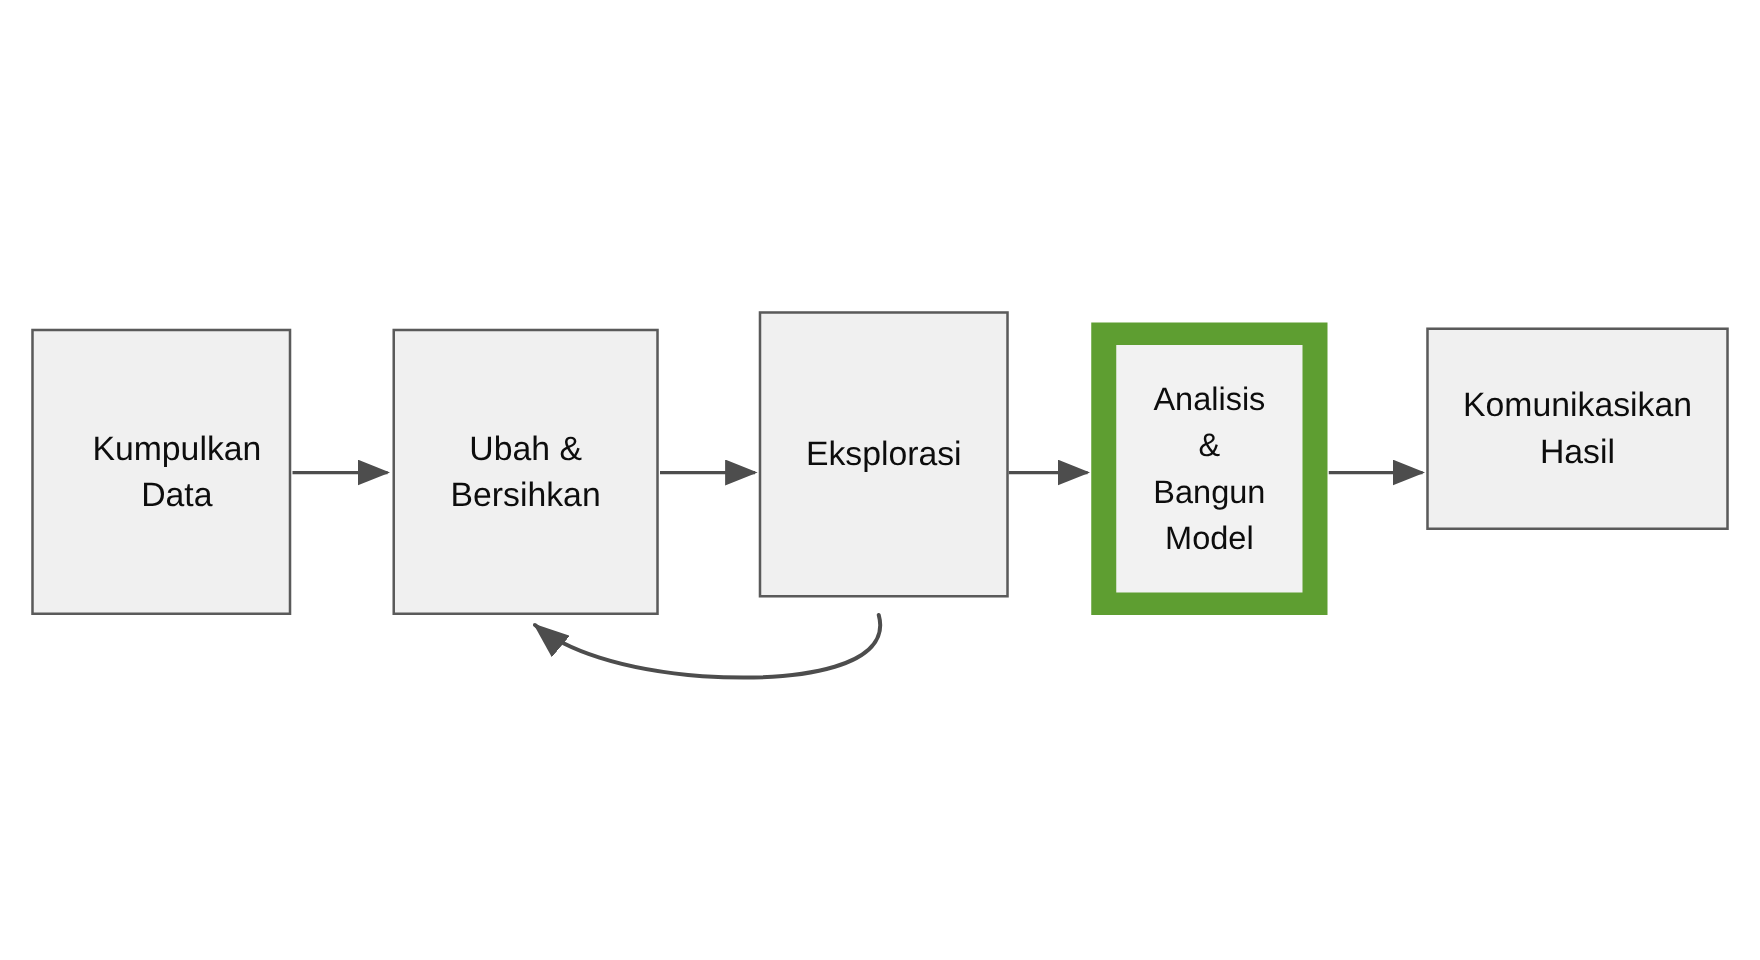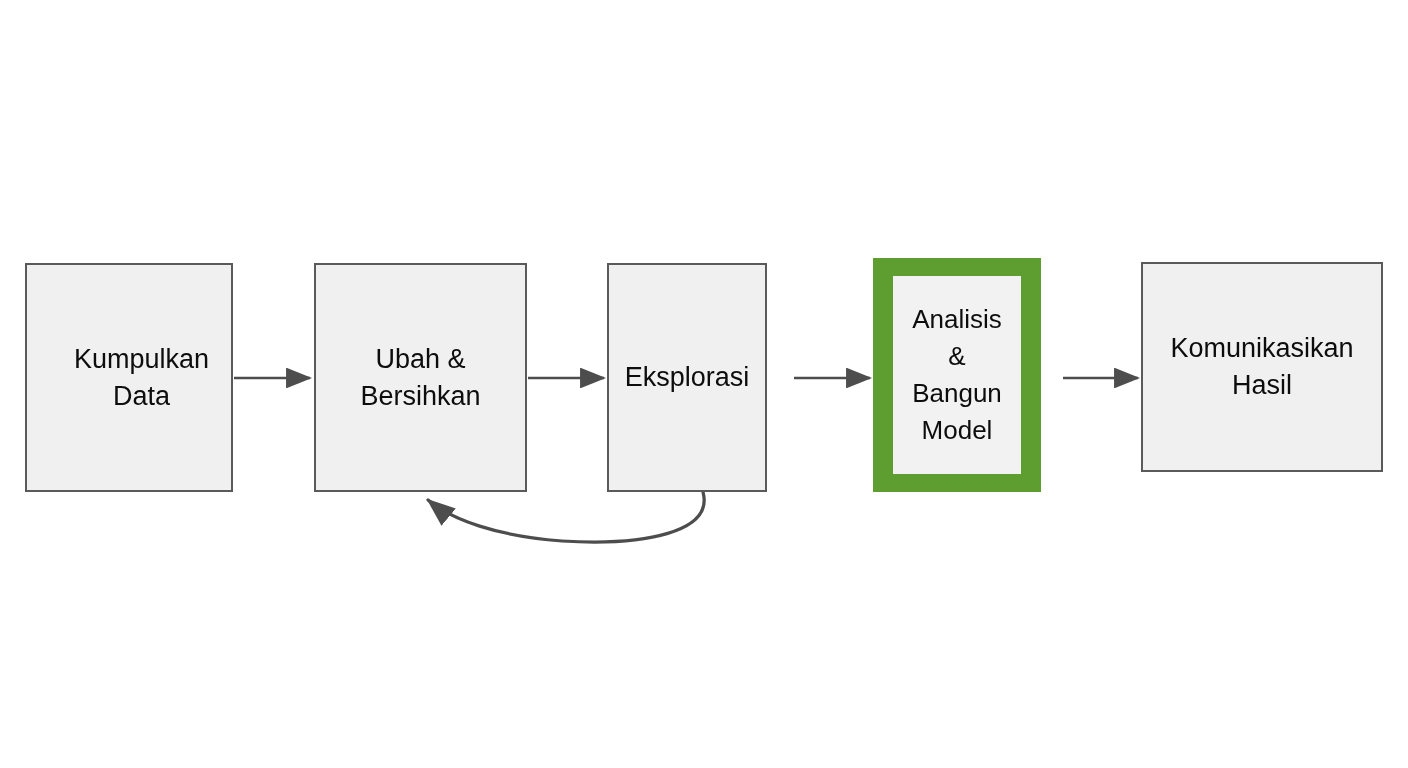--- a/index.html
+++ b/index.html
@@ -95,31 +95,31 @@
   <div class="node plain" style="left:25px; top:263px; width:208px; height:229px;padding-left:25px;">
     <div class="node-label">Kumpulkan
 Data</div>
   </div>
 
   <div class="node plain" style="left:314px; top:263px; width:213px; height:229px;">
     <div class="node-label">Ubah &amp;
 Bersihkan</div>
   </div>
 
-  <div class="node plain" style="left:607px; top:263px; width:160px; height:229px;">
+  <div class="node plain" style="left:607px; top:249px; width:200px; height:229px;">
     <div class="node-label">Eksplorasi</div>
   </div>
 
-  <div class="node highlight" style="left:873px; top:258px; width:168px; height:234px;">
+  <div class="node highlight" style="left:873px; top:258px; width:189px; height:234px;">
     <div class="inner">
       <div class="node-label">Analisis
 &amp;
 Bangun
 Model</div>
     </div>
   </div>
 
-  <div class="node plain" style="left:1141px; top:262px; width:242px; height:210px;">
+  <div class="node plain" style="left:1141px; top:262px; width:242px; height:162px;">
     <div class="node-label">Komunikasikan
 Hasil</div>
   </div>
 
 </div>
 
 </body></html>

